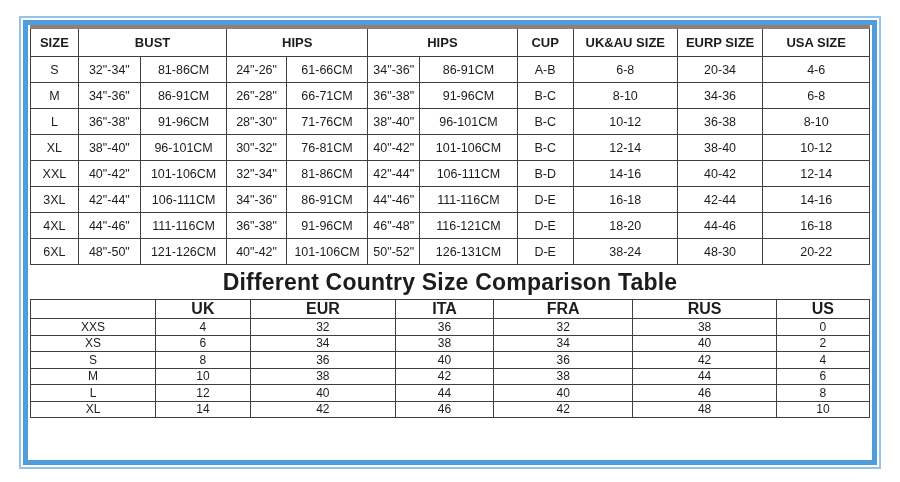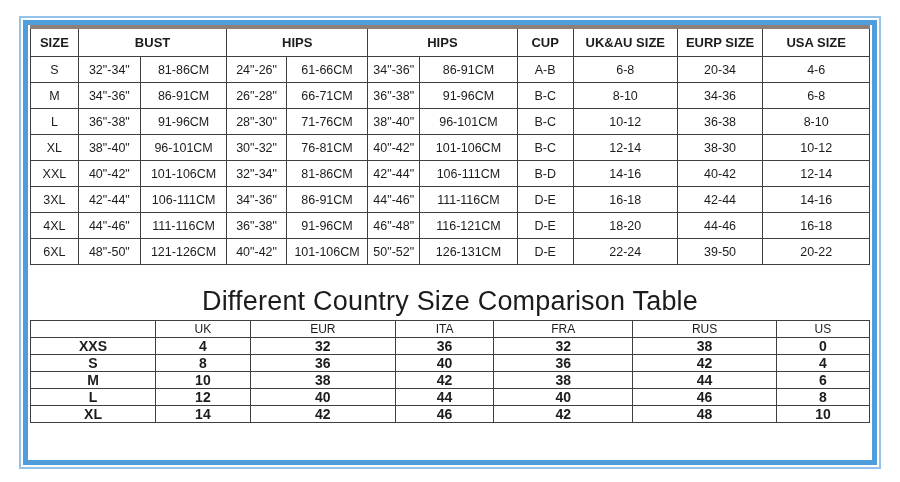--- a/index.html
+++ b/index.html
@@ -45,38 +45,37 @@
     font-size:13px;
     font-weight:bold;
   }
   #size-chart td{
     height:25px;
     font-size:12.5px;
     font-weight:normal;
   }
   
   .mid-title{
-    font-size:27px;
-    font-weight:normal;
+    font-size:23px;
+    font-weight:bold;
     text-align:center;
     padding:4px 0 3px 0;
     letter-spacing:0.2px;
     flex:0 0 auto;
-    margin-top:17px;
   }
   
   #comparison-table th{
     height:16px;
+    font-size:16px;
+    font-weight:bold;
+  }
+  #comparison-table td{
+    height:15.5px;
     font-size:12px;
     font-weight:normal;
-  }
-  #comparison-table td{
-    height:15.5px;
-    font-size:14px;
-    font-weight:bold;
   }
 </style>
 </head>
 <body>
 
 <div class="frame-outer">
   <div class="frame-inner">
 
     <table id="size-chart">
       <colgroup>
@@ -147,21 +146,21 @@
           <tr>
             <td>XL</td>
             <td>38"-40"</td>
             <td>96-101CM</td>
             <td>30"-32"</td>
             <td>76-81CM</td>
             <td>40"-42"</td>
             <td>101-106CM</td>
             <td>B-C</td>
             <td>12-14</td>
-            <td>38-30</td>
+            <td>38-40</td>
             <td>10-12</td>
           </tr>
           <tr>
             <td>XXL</td>
             <td>40"-42"</td>
             <td>101-106CM</td>
             <td>32"-34"</td>
             <td>81-86CM</td>
             <td>42"-44"</td>
             <td>106-111CM</td>
@@ -198,22 +197,22 @@
           </tr>
           <tr>
             <td>6XL</td>
             <td>48"-50"</td>
             <td>121-126CM</td>
             <td>40"-42"</td>
             <td>101-106CM</td>
             <td>50"-52"</td>
             <td>126-131CM</td>
             <td>D-E</td>
-            <td>22-24</td>
-            <td>39-50</td>
+            <td>38-24</td>
+            <td>48-30</td>
             <td>20-22</td>
           </tr>
         </tbody>
     </table>
 
     <div class="mid-title">Different Country Size Comparison Table</div>
 
     <table id="comparison-table">
       <colgroup>
         <col style="width:14.9%">
@@ -239,20 +238,29 @@
           <tr>
             <td>XXS</td>
             <td>4</td>
             <td>32</td>
             <td>36</td>
             <td>32</td>
             <td>38</td>
             <td>0</td>
           </tr>
           <tr>
+            <td>XS</td>
+            <td>6</td>
+            <td>34</td>
+            <td>38</td>
+            <td>34</td>
+            <td>40</td>
+            <td>2</td>
+          </tr>
+          <tr>
             <td>S</td>
             <td>8</td>
             <td>36</td>
             <td>40</td>
             <td>36</td>
             <td>42</td>
             <td>4</td>
           </tr>
           <tr>
             <td>M</td>

